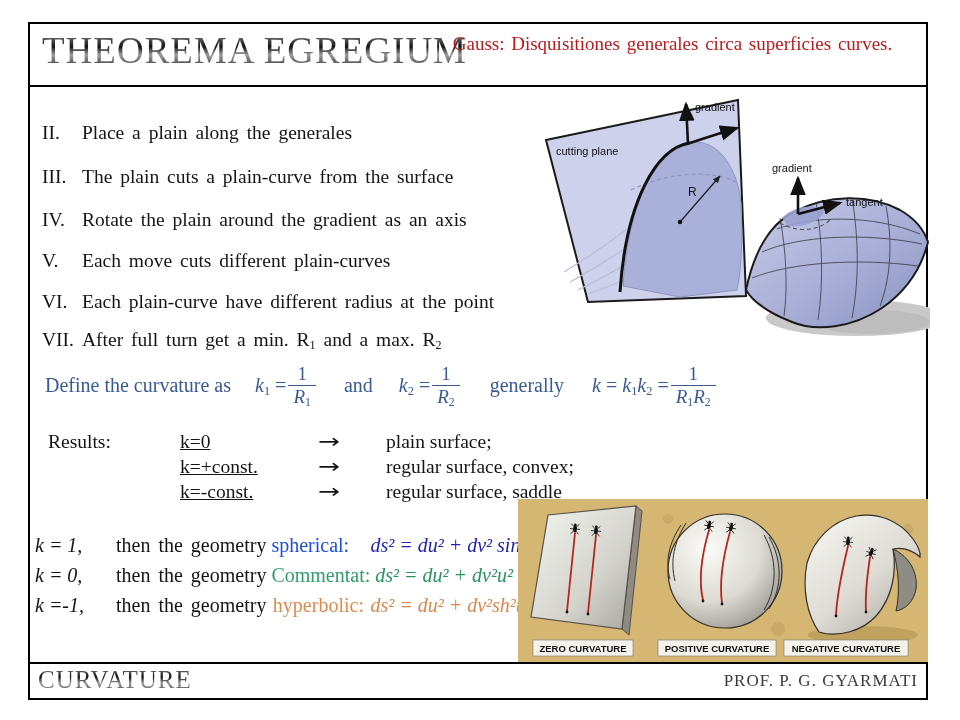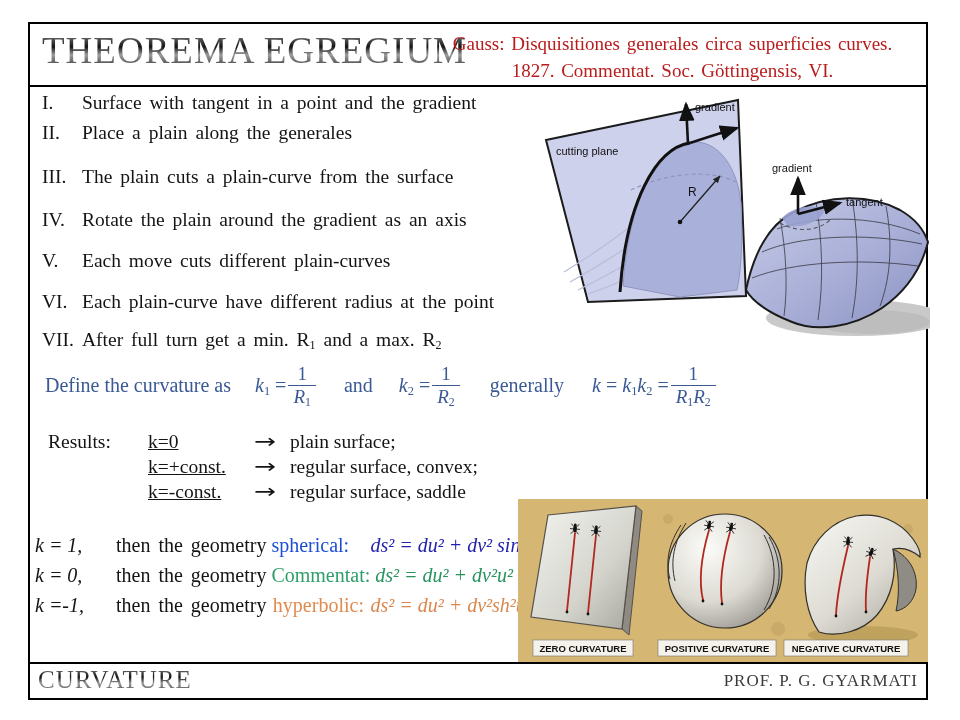--- a/index.html
+++ b/index.html
@@ -26,21 +26,21 @@
   .define{position:absolute;left:45px;top:363px;display:flex;align-items:center;
           color:#3a5a94;font-size:20px;white-space:nowrap;}
   .define i{font-style:italic;}
   .frac{display:inline-flex;flex-direction:column;align-items:center;vertical-align:middle;
         font-size:19px;line-height:1.15;margin:0 2px;}
   .frac .den{border-top:1.6px solid currentColor;padding:0 5px;}
   .frac .num{padding:0 5px;}
   .dsp{display:inline-block;}
 
   .results{position:absolute;left:48px;top:429px;font-size:19.5px;line-height:25px;}
-  .rrow{display:flex;white-space:nowrap;}
+  .rrow{display:flex;white-space:nowrap;gap:32px;}
   .rlabel{display:inline-block;width:100px;}
   .rcond{display:inline-block;width:106px;text-decoration:underline;}
   .rarrow{display:inline-block;width:36px;font-family:"DejaVu Sans",sans-serif;
           transform:scaleX(1.35);transform-origin:left center;}
   .geo{position:absolute;left:35px;font-size:20px;white-space:nowrap;}
   .geo .gk{display:inline-block;min-width:76px;font-style:italic;}
   .geo .gmid{display:inline-block;min-width:147px;word-spacing:3px;}
   .geo .gname{display:inline-block;min-width:94px;}
   .geo .gformula{font-style:italic;}
 
@@ -56,24 +56,22 @@
 <body>
 
 <div class="slide">
   <div class="frame"></div>
   <div class="hline hdr-line"></div>
   <div class="hline ftr-line"></div>
 
   <div class="title engraved">THEOREMA EGREGIUM</div>
   <div class="citation">
     <div>Gauss: Disquisitiones generales circa superficies curves.</div>
-    <div>1827. Commentat. Soc. Göttingensis, VI.</div>
-  </div>
-
-  <div class="step" style="top:92px"><span class="num">I.</span><span>Surface with tangent in a point and the gradient</span></div>
+  </div>
+
   <div class="step" style="top:122px"><span class="num">II.</span><span>Place a plain along the generales</span></div>
   <div class="step" style="top:166px"><span class="num">III.</span><span>The plain cuts a plain-curve from the surface</span></div>
   <div class="step" style="top:209px"><span class="num">IV.</span><span>Rotate the plain around the gradient as an axis</span></div>
   <div class="step" style="top:250px"><span class="num">V.</span><span>Each move cuts different plain-curves</span></div>
   <div class="step" style="top:291px"><span class="num">VI.</span><span>Each plain-curve have different radius at the point</span></div>
 
   <div class="step" style="top:329px">
     <span class="num">VII.</span><span>After full turn get a min. </span><span><span>R</span><sub>1</sub></span><span> and a max. </span><span><span>R</span><sub>2</sub></span>
   </div>
 

